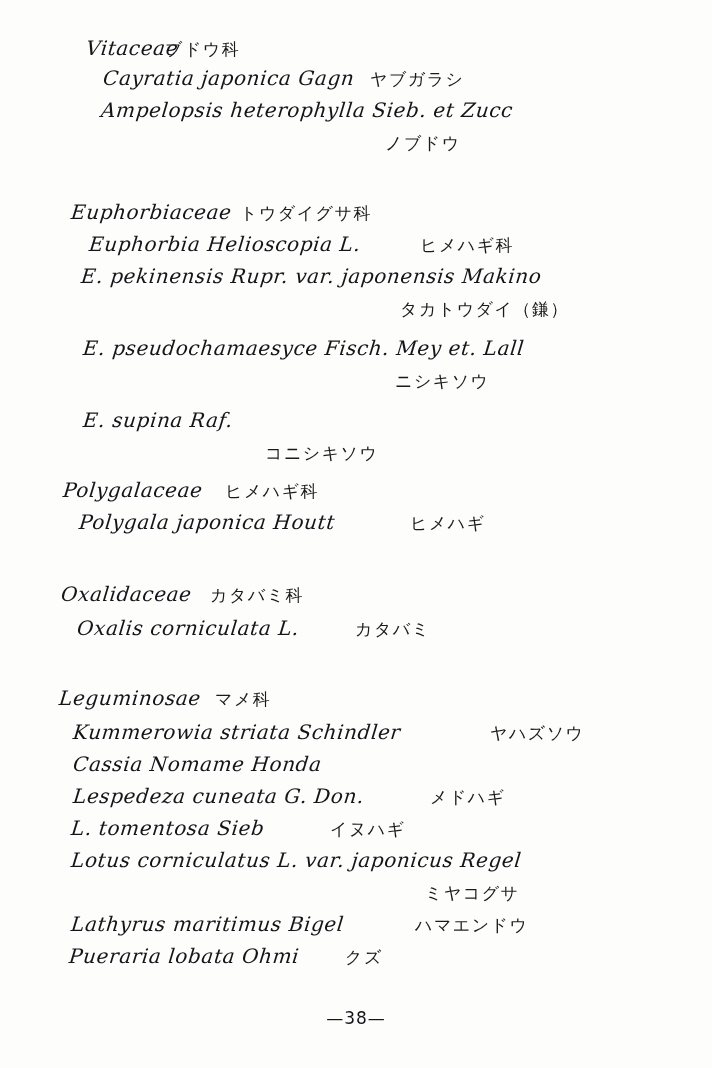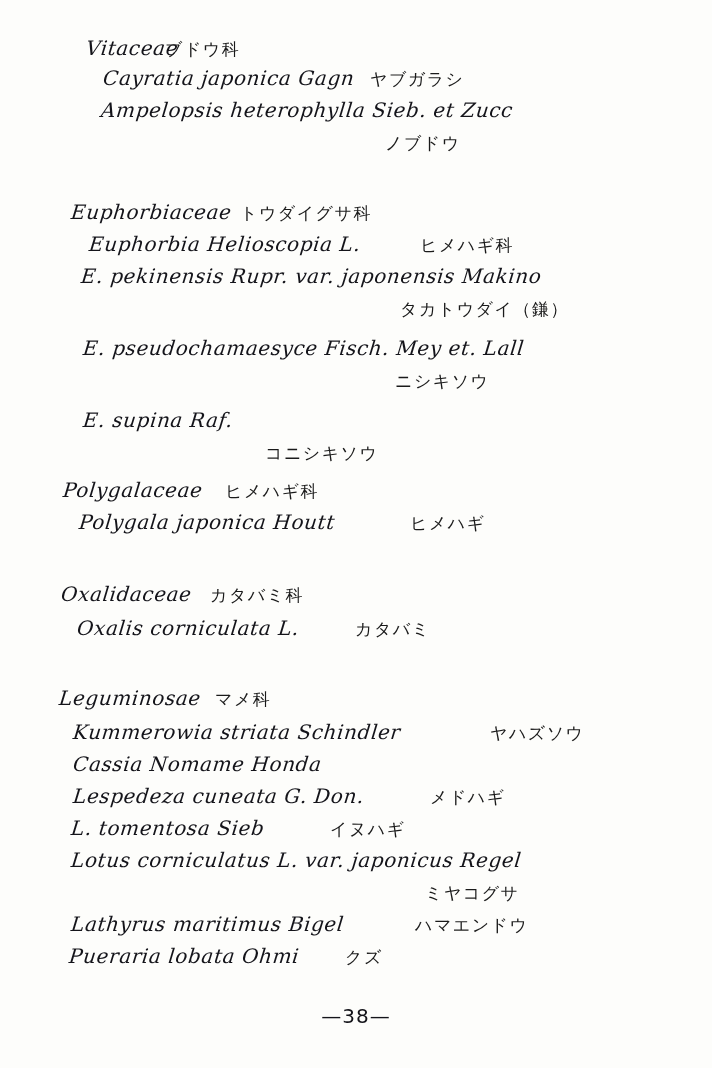--- a/index.html
+++ b/index.html
@@ -54,21 +54,21 @@
   .species .sci {
     font-size: 20px;
   }
   .pagenum {
     position: absolute;
     left: 0;
     right: 0;
     bottom: 40px;
     text-align: center;
     font-family: "DejaVu Sans", sans-serif;
-    font-size: 20px;
+    font-size: 17px;
     letter-spacing: 1px;
     color: #14141a;
   }
 </style>
 </head>
 <body>
 
 <div class="page">
   <div id="entries">
       <div class="line family" style="top: 36px; left: 0px; width: 712px; height: 26px;"><span class="hand sci" style="position: absolute; left: 85px; top: 0px;">Vitaceae</span><span class="jp" style="position: absolute; left: 165px; top: 2px;">ブドウ科</span></div>

